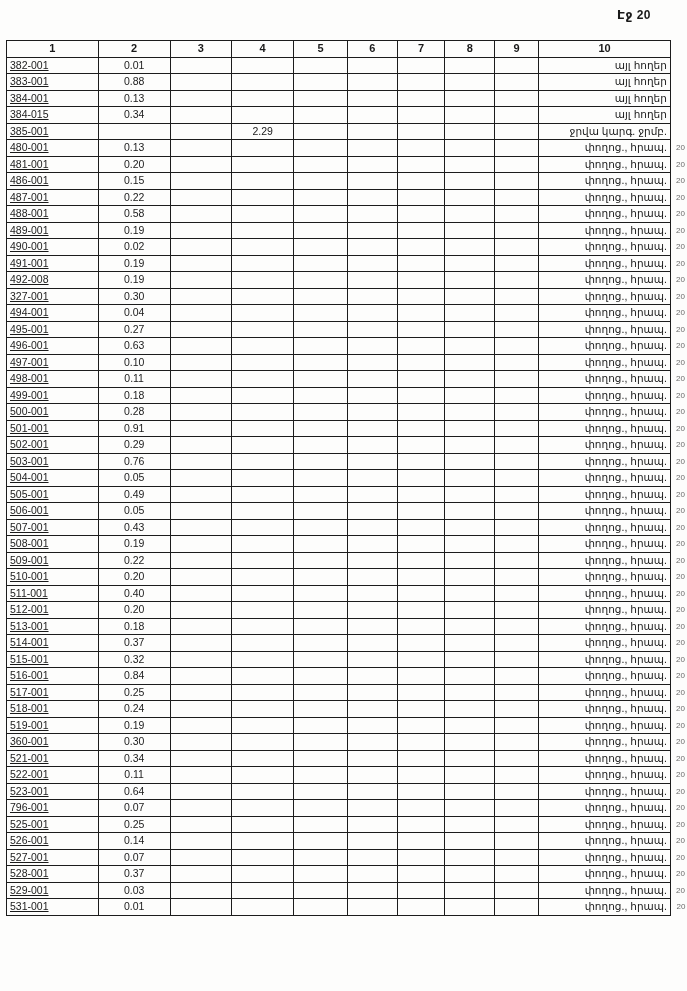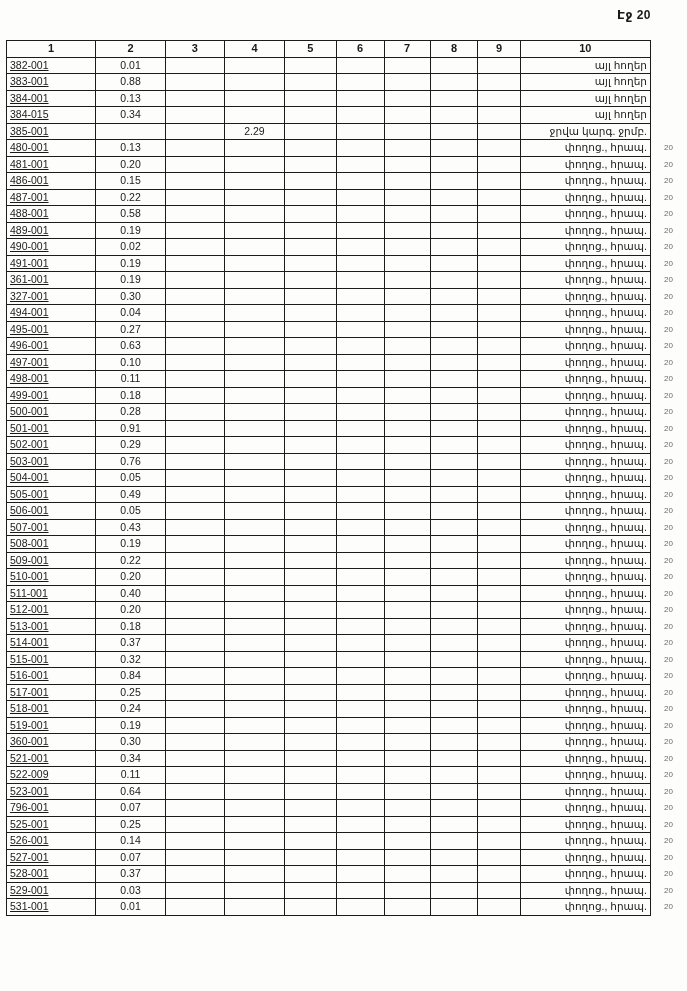--- a/index.html
+++ b/index.html
@@ -45,21 +45,22 @@
   }
   td.c1 { text-align: left; padding-left: 5px; font-size: 11px; text-decoration: underline; }
   td.c2, td.c4 { text-align: center; }
   td.c10 { text-align: right; padding-left: 4px; font-size: 10.5px; }
   
   table.doc th.mark, table.doc td.mark {
     border: none;
     background: transparent;
     font-size: 8px;
     color: #6b6b6b;
-    padding: 0 13px;
+    text-align: right;
+    padding: 0 1px;
   }
 </style>
 </head>
 <body>
 
 <div class="page">
 
   <div class="page-header">Էջ 20</div>
 
   <table class="doc" id="doc-table">
@@ -255,21 +256,21 @@
           <td class="c4"></td>
           <td class="c5"></td>
           <td class="c6"></td>
           <td class="c7"></td>
           <td class="c8"></td>
           <td class="c9"></td>
           <td class="c10">փողոց., հրապ.</td>
           <td class="mark">20</td>
         </tr>
         <tr>
-          <td class="c1">361-001</td>
+          <td class="c1">492-008</td>
           <td class="c2">0.19</td>
           <td class="c3"></td>
           <td class="c4"></td>
           <td class="c5"></td>
           <td class="c6"></td>
           <td class="c7"></td>
           <td class="c8"></td>
           <td class="c9"></td>
           <td class="c10">փողոց., հրապ.</td>
           <td class="mark">20</td>
@@ -645,21 +646,21 @@
           <td class="c4"></td>
           <td class="c5"></td>
           <td class="c6"></td>
           <td class="c7"></td>
           <td class="c8"></td>
           <td class="c9"></td>
           <td class="c10">փողոց., հրապ.</td>
           <td class="mark">20</td>
         </tr>
         <tr>
-          <td class="c1">522-009</td>
+          <td class="c1">522-001</td>
           <td class="c2">0.11</td>
           <td class="c3"></td>
           <td class="c4"></td>
           <td class="c5"></td>
           <td class="c6"></td>
           <td class="c7"></td>
           <td class="c8"></td>
           <td class="c9"></td>
           <td class="c10">փողոց., հրապ.</td>
           <td class="mark">20</td>

